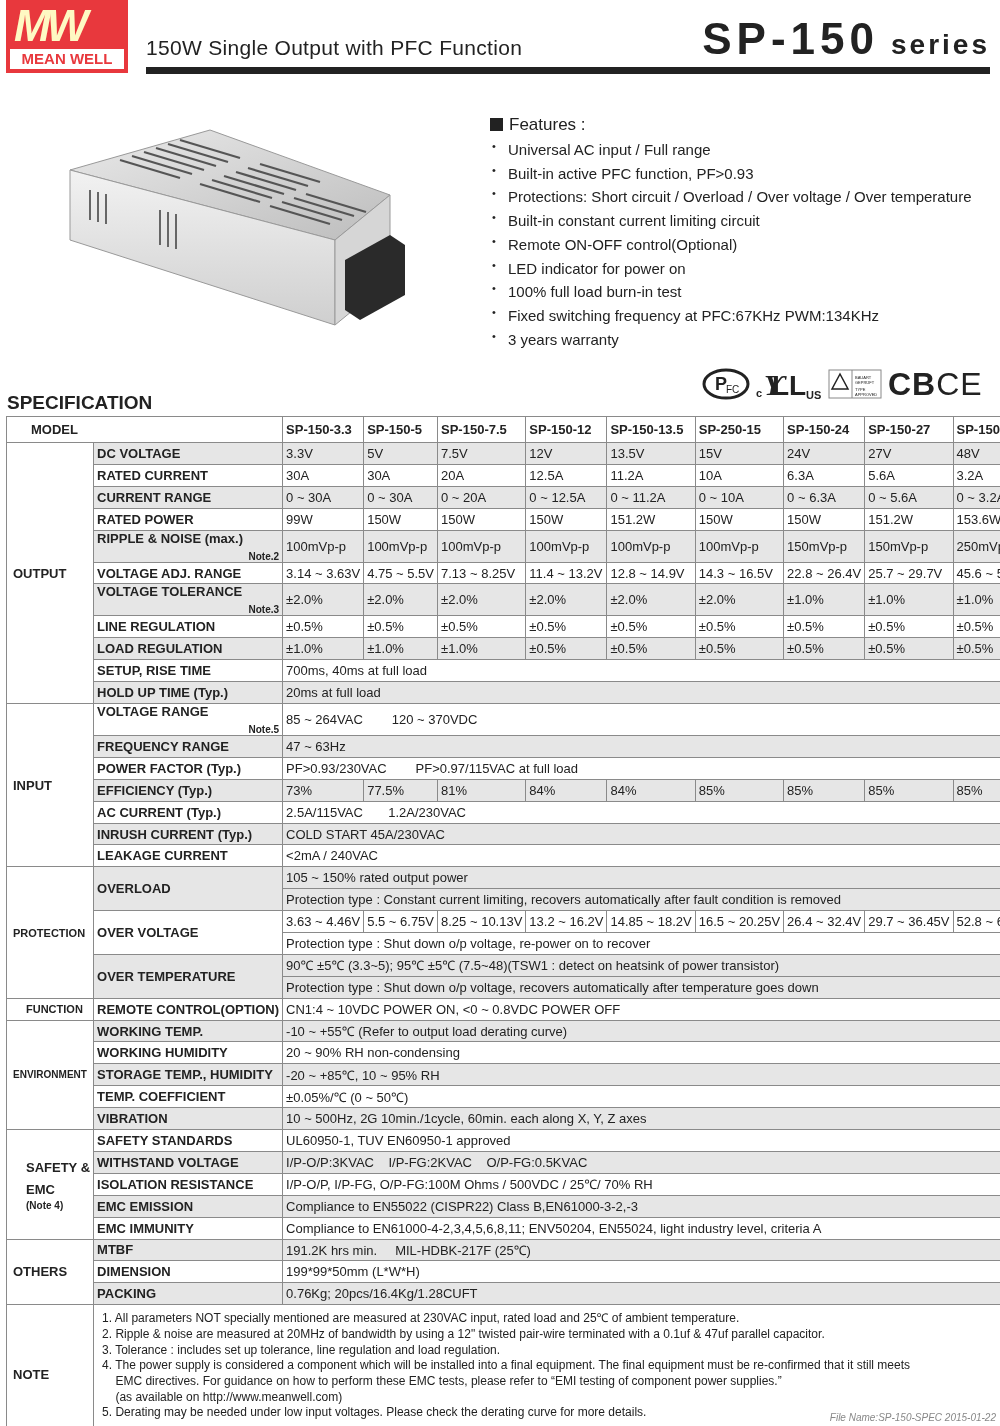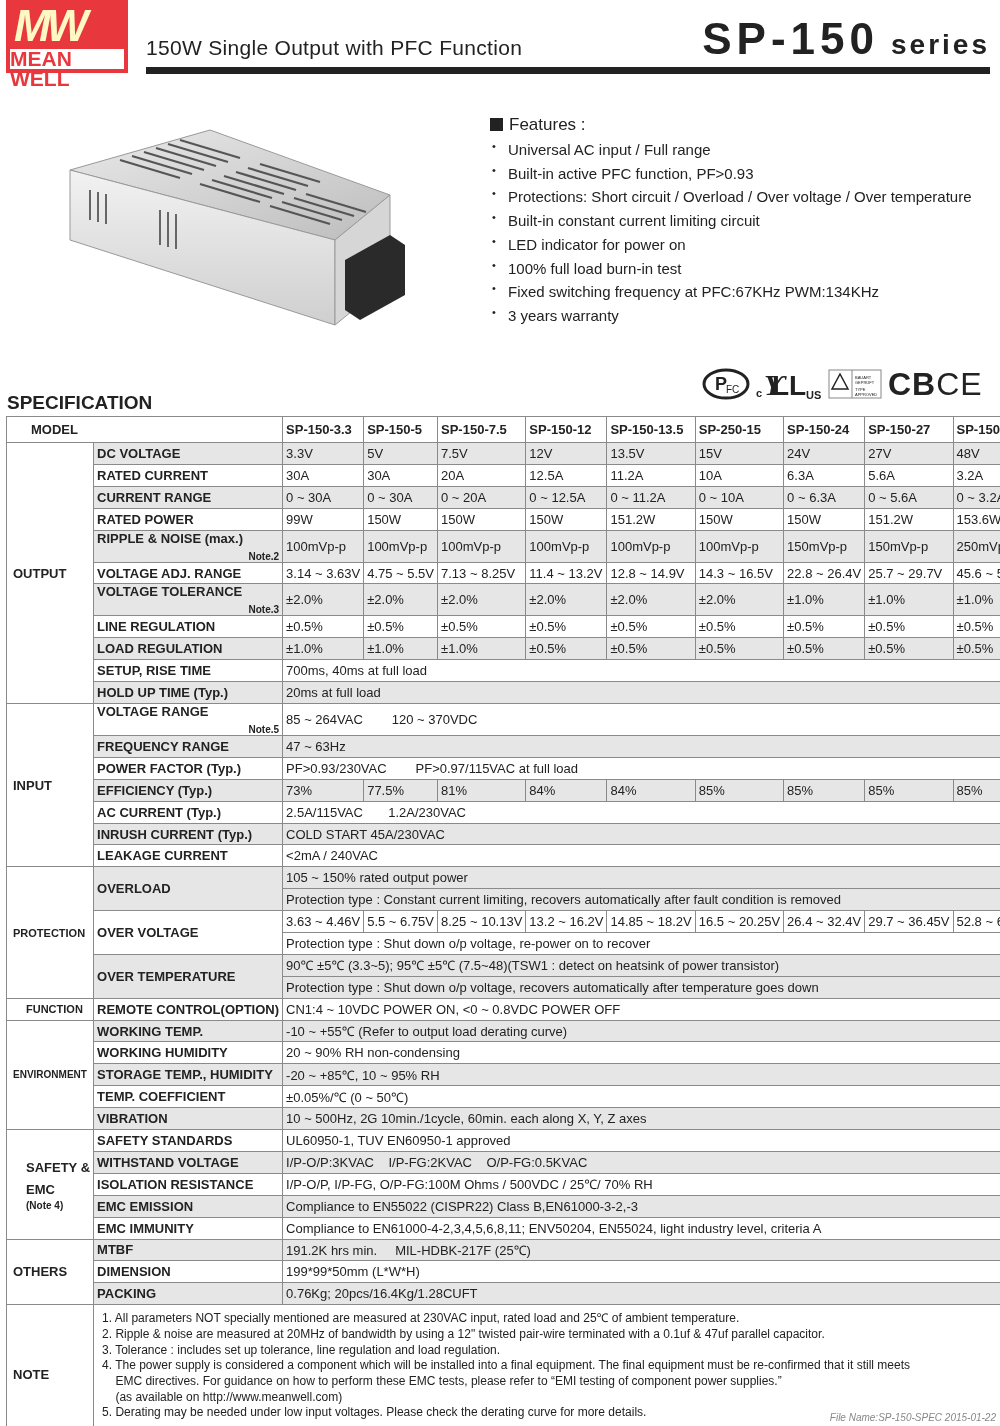--- a/index.html
+++ b/index.html
@@ -1,19 +1,19 @@
 <!DOCTYPE html>
 <html><head>
 <meta charset="utf-8">
 <style>
 *{box-sizing:border-box;margin:0;padding:0}
 body{width:1000px;height:1426px;background:#fff;font-family:"Liberation Sans",sans-serif;color:#222;position:relative;overflow:hidden}
 .logo{position:absolute;left:6px;top:0;width:122px;height:73px;background:#e8383d;}
 .logo .mw{position:absolute;left:8px;top:2px;font-size:44px;font-style:italic;font-weight:bold;color:#fef9c3;letter-spacing:-4px;line-height:48px}
-.logo .mwtext{position:absolute;left:4px;top:49px;width:114px;height:20px;background:#fff;color:#e8383d;font-weight:bold;font-size:21px;text-align:left;line-height:20px}
+.logo .mwtext{position:absolute;left:4px;top:49px;width:114px;height:20px;background:#fff;color:#e8383d;font-weight:bold;font-size:15px;text-align:center;line-height:20px}
 .subtitle{position:absolute;left:146px;top:36px;font-size:21px;color:#222;letter-spacing:0.3px}
 .series{position:absolute;right:10px;top:14px;font-weight:bold;color:#222}
 .series .big{font-size:44px;letter-spacing:5px}
 .series .small{font-size:28px;letter-spacing:3px;margin-left:12px}
 .topbar{position:absolute;left:146px;top:67px;width:844px;height:7px;background:#222}
 .product{position:absolute;left:60px;top:120px;width:360px;height:220px}
 .features{position:absolute;left:490px;top:115px;font-size:15px;color:#222}
 .features h3{font-weight:normal;font-size:17px;margin-bottom:3px}
 .features h3 .sq{display:inline-block;width:13px;height:13px;background:#222;margin-right:6px;vertical-align:-1px}
 .features li{list-style:none;line-height:23.7px;padding-left:18px;position:relative}
@@ -88,20 +88,21 @@
   <polygon points="285,140 330,115 345,125 345,175 300,200 285,190" fill="#2a2a2a"></polygon>
 </svg>
 
 <div class="features">
   <h3><span class="sq"></span><span>Features :</span></h3>
   <ul>
     <li>Universal AC input / Full range</li>
     <li>Built-in active PFC function, PF&gt;0.93</li>
     <li>Protections: Short circuit / Overload / Over voltage / Over temperature</li>
     <li>Built-in constant current limiting circuit</li>
+    <li>Remote ON-OFF control(Optional)</li>
     <li>LED indicator for power on</li>
     <li>100% full load burn-in test</li>
     <li>Fixed switching frequency at PFC:67KHz  PWM:134KHz</li>
     <li>3 years warranty</li>
   </ul>
 </div>
 
 <div class="certs">
   <svg width="48" height="32" viewBox="0 0 48 32">
       <ellipse cx="24" cy="16" rx="22" ry="14" fill="none" stroke="#222" stroke-width="3"></ellipse>

